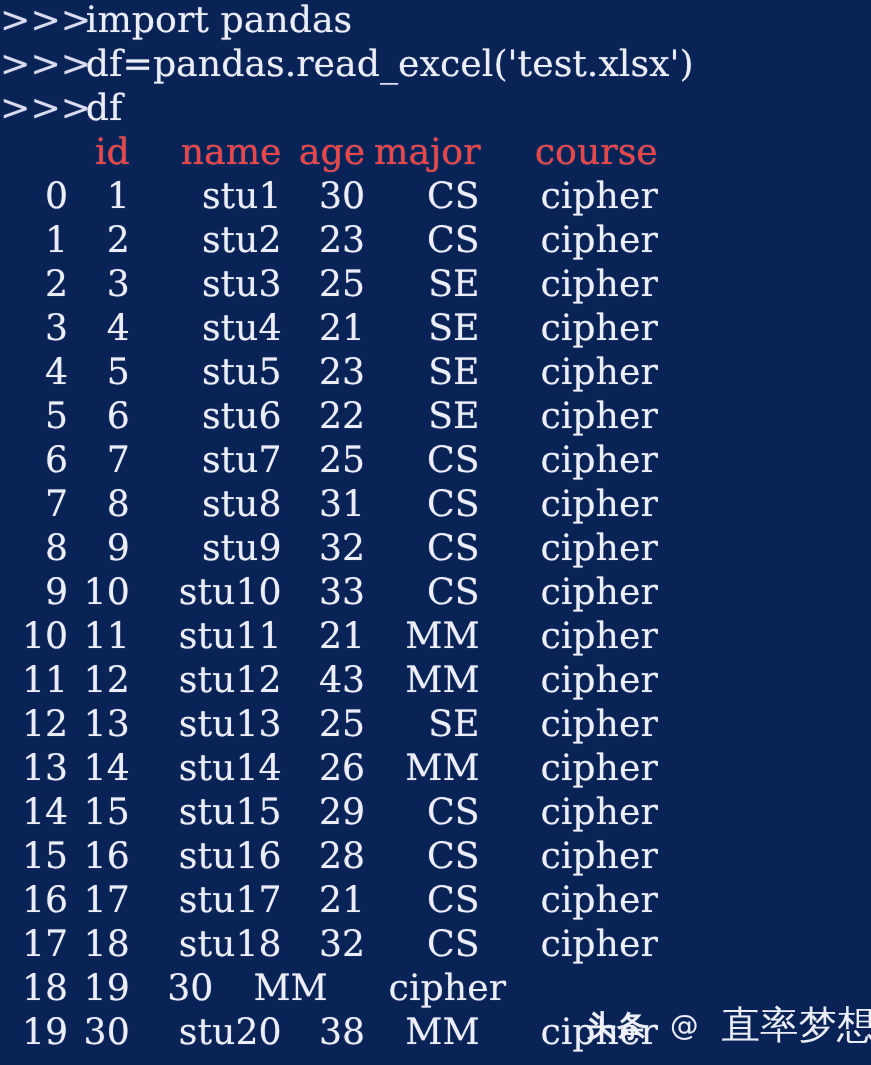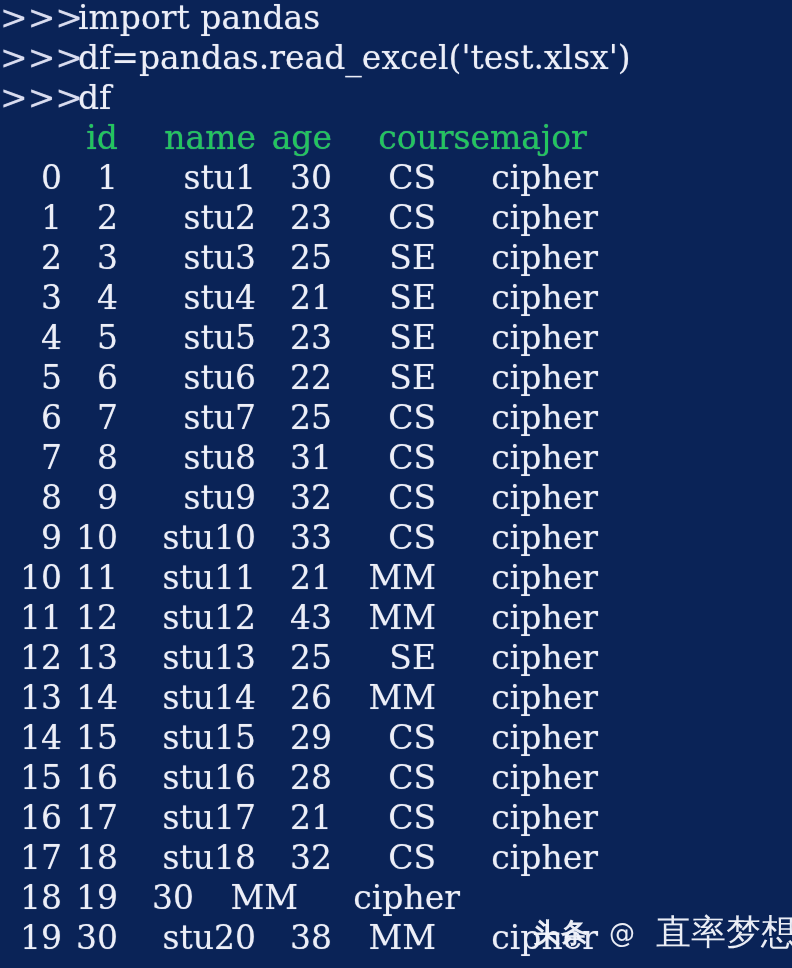--- a/index.html
+++ b/index.html
@@ -59,21 +59,21 @@
     box-sizing: border-box;
   }
   .c-index  { width: 62px;  padding-right: 0px; }
   .c-id     { width: 62px;  padding-right: 6px; }
   .c-name   { width: 138px; padding-right: 6px; }
   .c-age    { width: 78px;  padding-right: 8px; }
   .c-major  { width: 108px; padding-right: 12px; }
   .c-course { width: 150px; padding-right: 0px; text-align: left; padding-left: 14px; }
 
   
-  .df .hrow .c { color: #22c55e; }
+  .df .hrow .c { color: #ef4444; }
 
   
   #watermark {
     position: absolute;
     right: 16px;
     bottom: 12px;
     display: flex;
     align-items: center;
     gap: 20px;
     font-family: "DejaVu Sans", "Liberation Sans", sans-serif;
@@ -107,22 +107,22 @@
 
     <div class="line code"><span class="prompt">&gt;&gt;&gt;</span><span>df</span></div>
 
     <div class="df">
 
       <div class="row hrow">
         <span class="c c-index"></span>
         <span class="c c-id">id</span>
         <span class="c c-name">name</span>
         <span class="c c-age">age</span>
+        <span class="c c-major">major</span>
         <span class="c c-course">course</span>
-        <span class="c c-major">major</span>
       </div>
 
       <div id="df-rows">
           <div class="row">
             <span class="c c-index">0</span>
             <span class="c c-id">1</span>
             <span class="c c-name">stu1</span>
             <span class="c c-age">30</span>
             <span class="c c-major">CS</span>
             <span class="c c-course">cipher</span>

